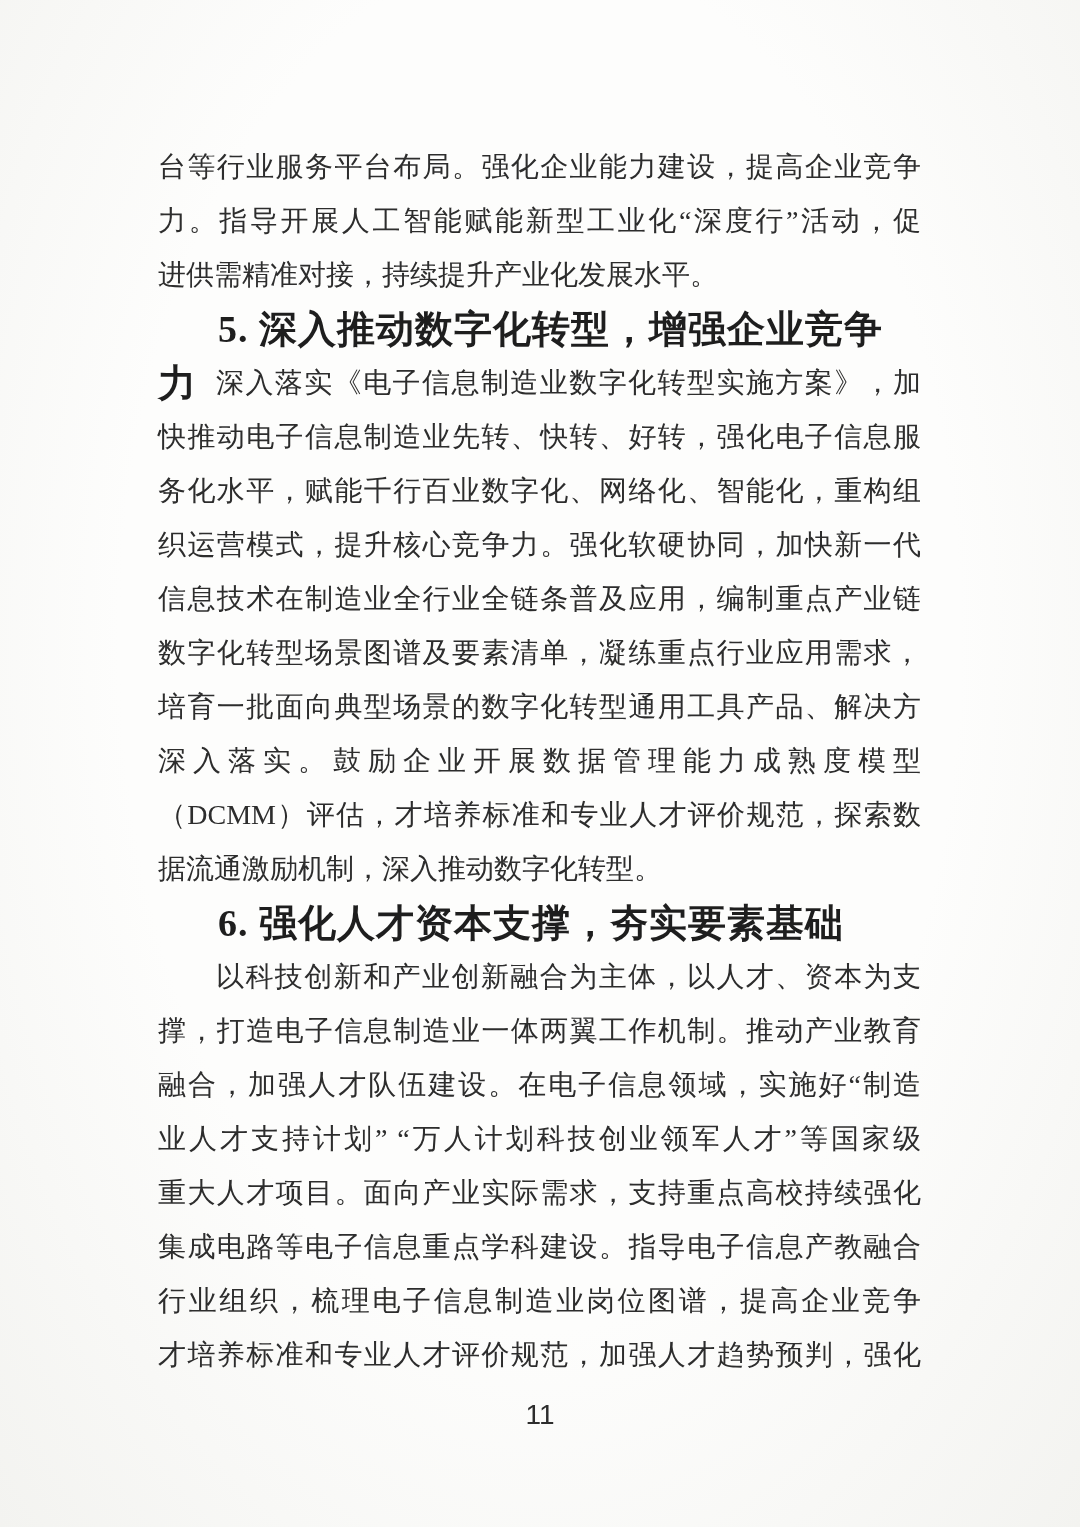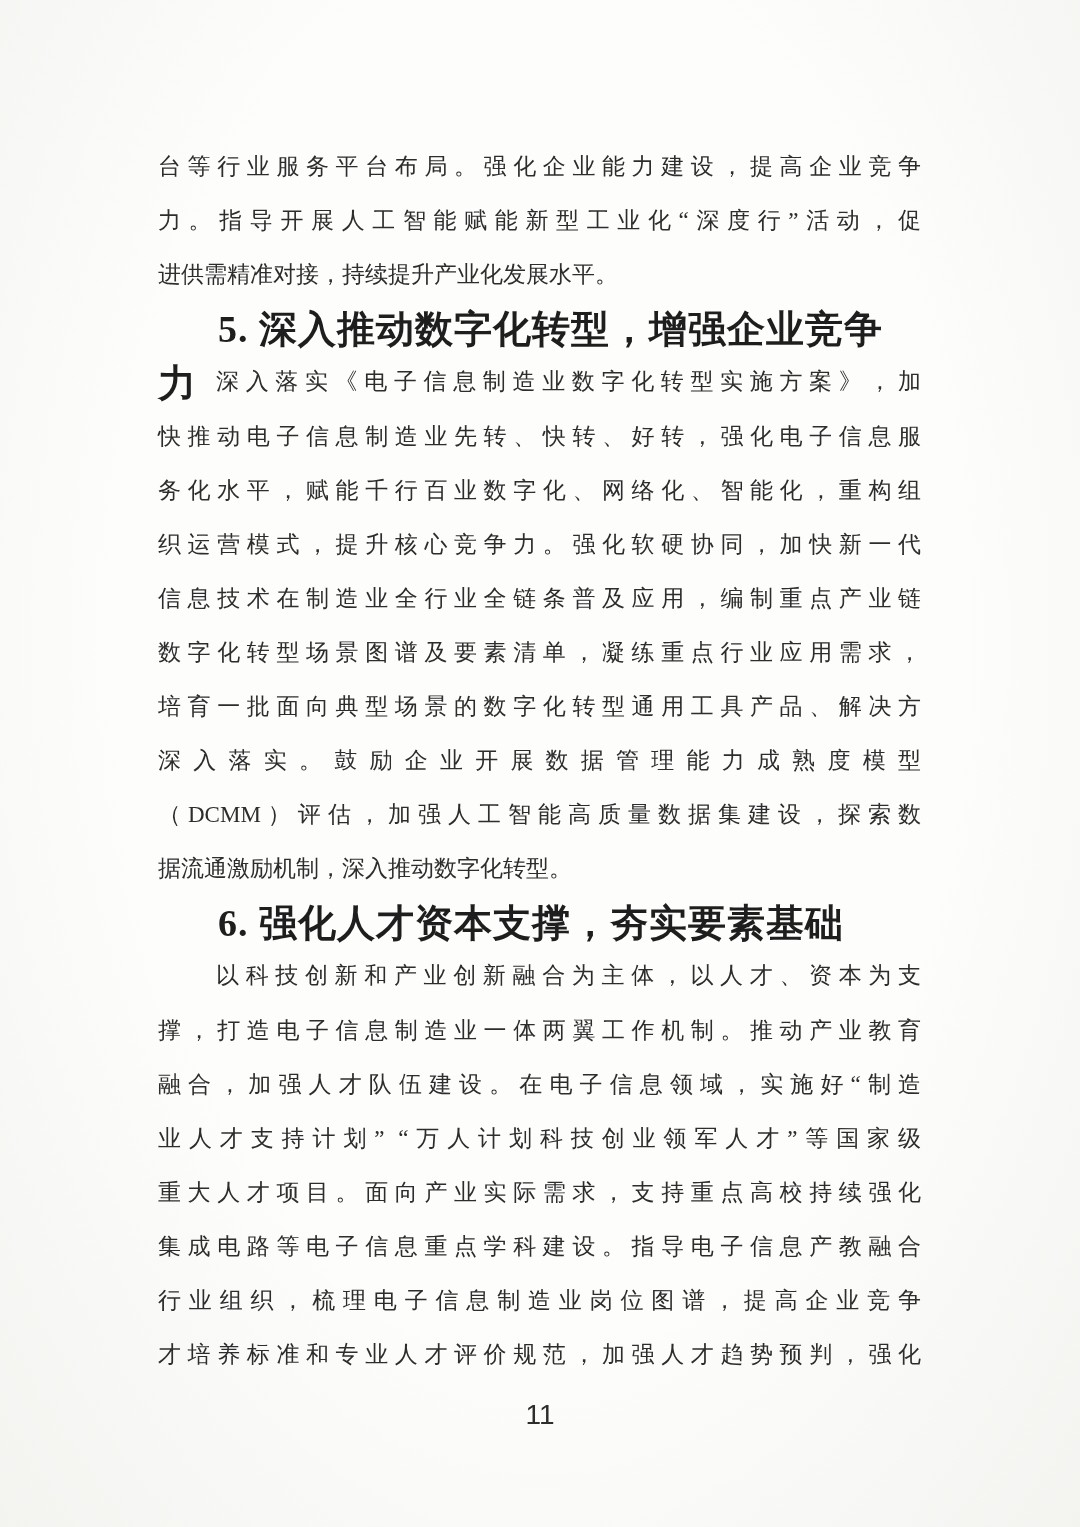--- a/index.html
+++ b/index.html
@@ -20,34 +20,33 @@
   }
   .text-block {
     position: absolute;
     left: 158px;
     top: 140px;
     width: 763px;
   }
   .line {
     height: 54px;
     line-height: 54px;
-    font-size: 23px;
+    font-size: 28px;
     color: #2d2d2d;
     text-align: justify;
     text-align-last: justify;
     text-justify: inter-character;
     font-family: "Liberation Serif", "DejaVu Serif", serif;
   }
   .line.end {
     text-align: left;
     text-align-last: left;
   }
   .line.ind {
     text-indent: 58px;
-    font-family: Liberation Mono, monospace;
   }
   .heading {
     height: 54px;
     line-height: 54px;
     font-size: 38px;
     font-weight: bold;
     color: #1e1e1e;
     text-indent: 60px;
     margin: 0;
     text-align: left;
@@ -79,21 +78,21 @@
     <h2 class="heading">5. 深入推动数字化转型，增强企业竞争力</h2>
 
     <div class="line ind">深入落实《电子信息制造业数字化转型实施方案》，加</div>
     <div class="line">快推动电子信息制造业先转、快转、好转，强化电子信息服</div>
     <div class="line">务化水平，赋能千行百业数字化、网络化、智能化，重构组</div>
     <div class="line">织运营模式，提升核心竞争力。强化软硬协同，加快新一代</div>
     <div class="line">信息技术在制造业全行业全链条普及应用，编制重点产业链</div>
     <div class="line">数字化转型场景图谱及要素清单，凝练重点行业应用需求，</div>
     <div class="line">培育一批面向典型场景的数字化转型通用工具产品、解决方</div>
     <div class="line">深入落实。鼓励企业开展数据管理能力成熟度模型</div>
-    <div class="line">（DCMM）评估，加强人工智能高质量数据集建设，探索数</div>
+    <div class="line">（DCMM）评估，才培养标准和专业人才评价规范，探索数</div>
     <div class="line end">据流通激励机制，深入推动数字化转型。</div>
 
     <h2 class="heading">6. 强化人才资本支撑，夯实要素基础</h2>
 
     <div class="line ind">以科技创新和产业创新融合为主体，以人才、资本为支</div>
     <div class="line">撑，打造电子信息制造业一体两翼工作机制。推动产业教育</div>
     <div class="line">融合，加强人才队伍建设。在电子信息领域，实施好“制造</div>
     <div class="line">业人才支持计划” “万人计划科技创业领军人才”等国家级</div>
     <div class="line">重大人才项目。面向产业实际需求，支持重点高校持续强化</div>
     <div class="line">集成电路等电子信息重点学科建设。指导电子信息产教融合</div>

